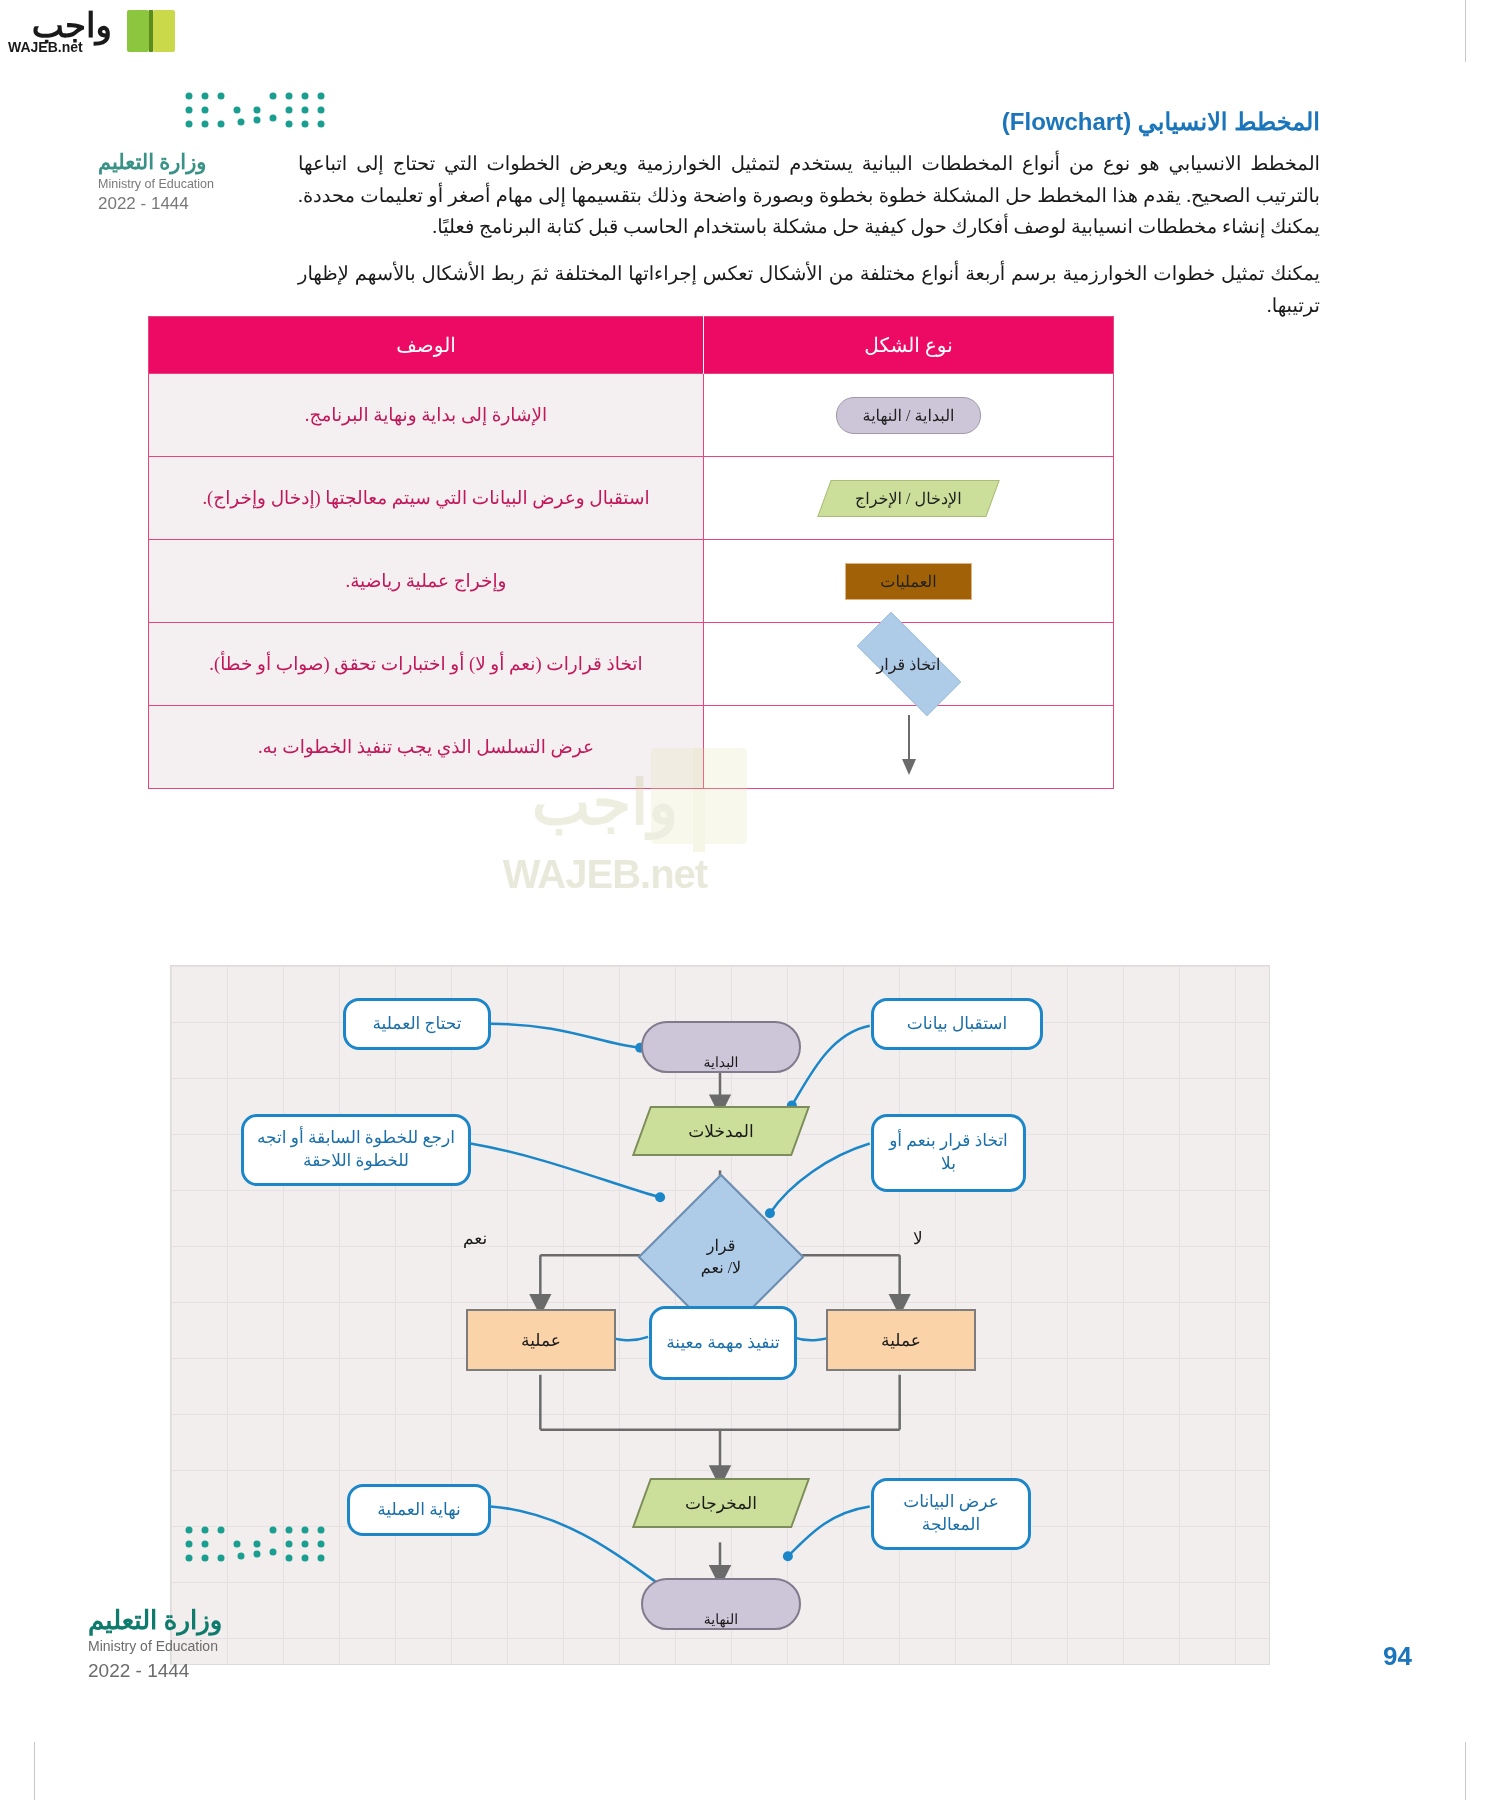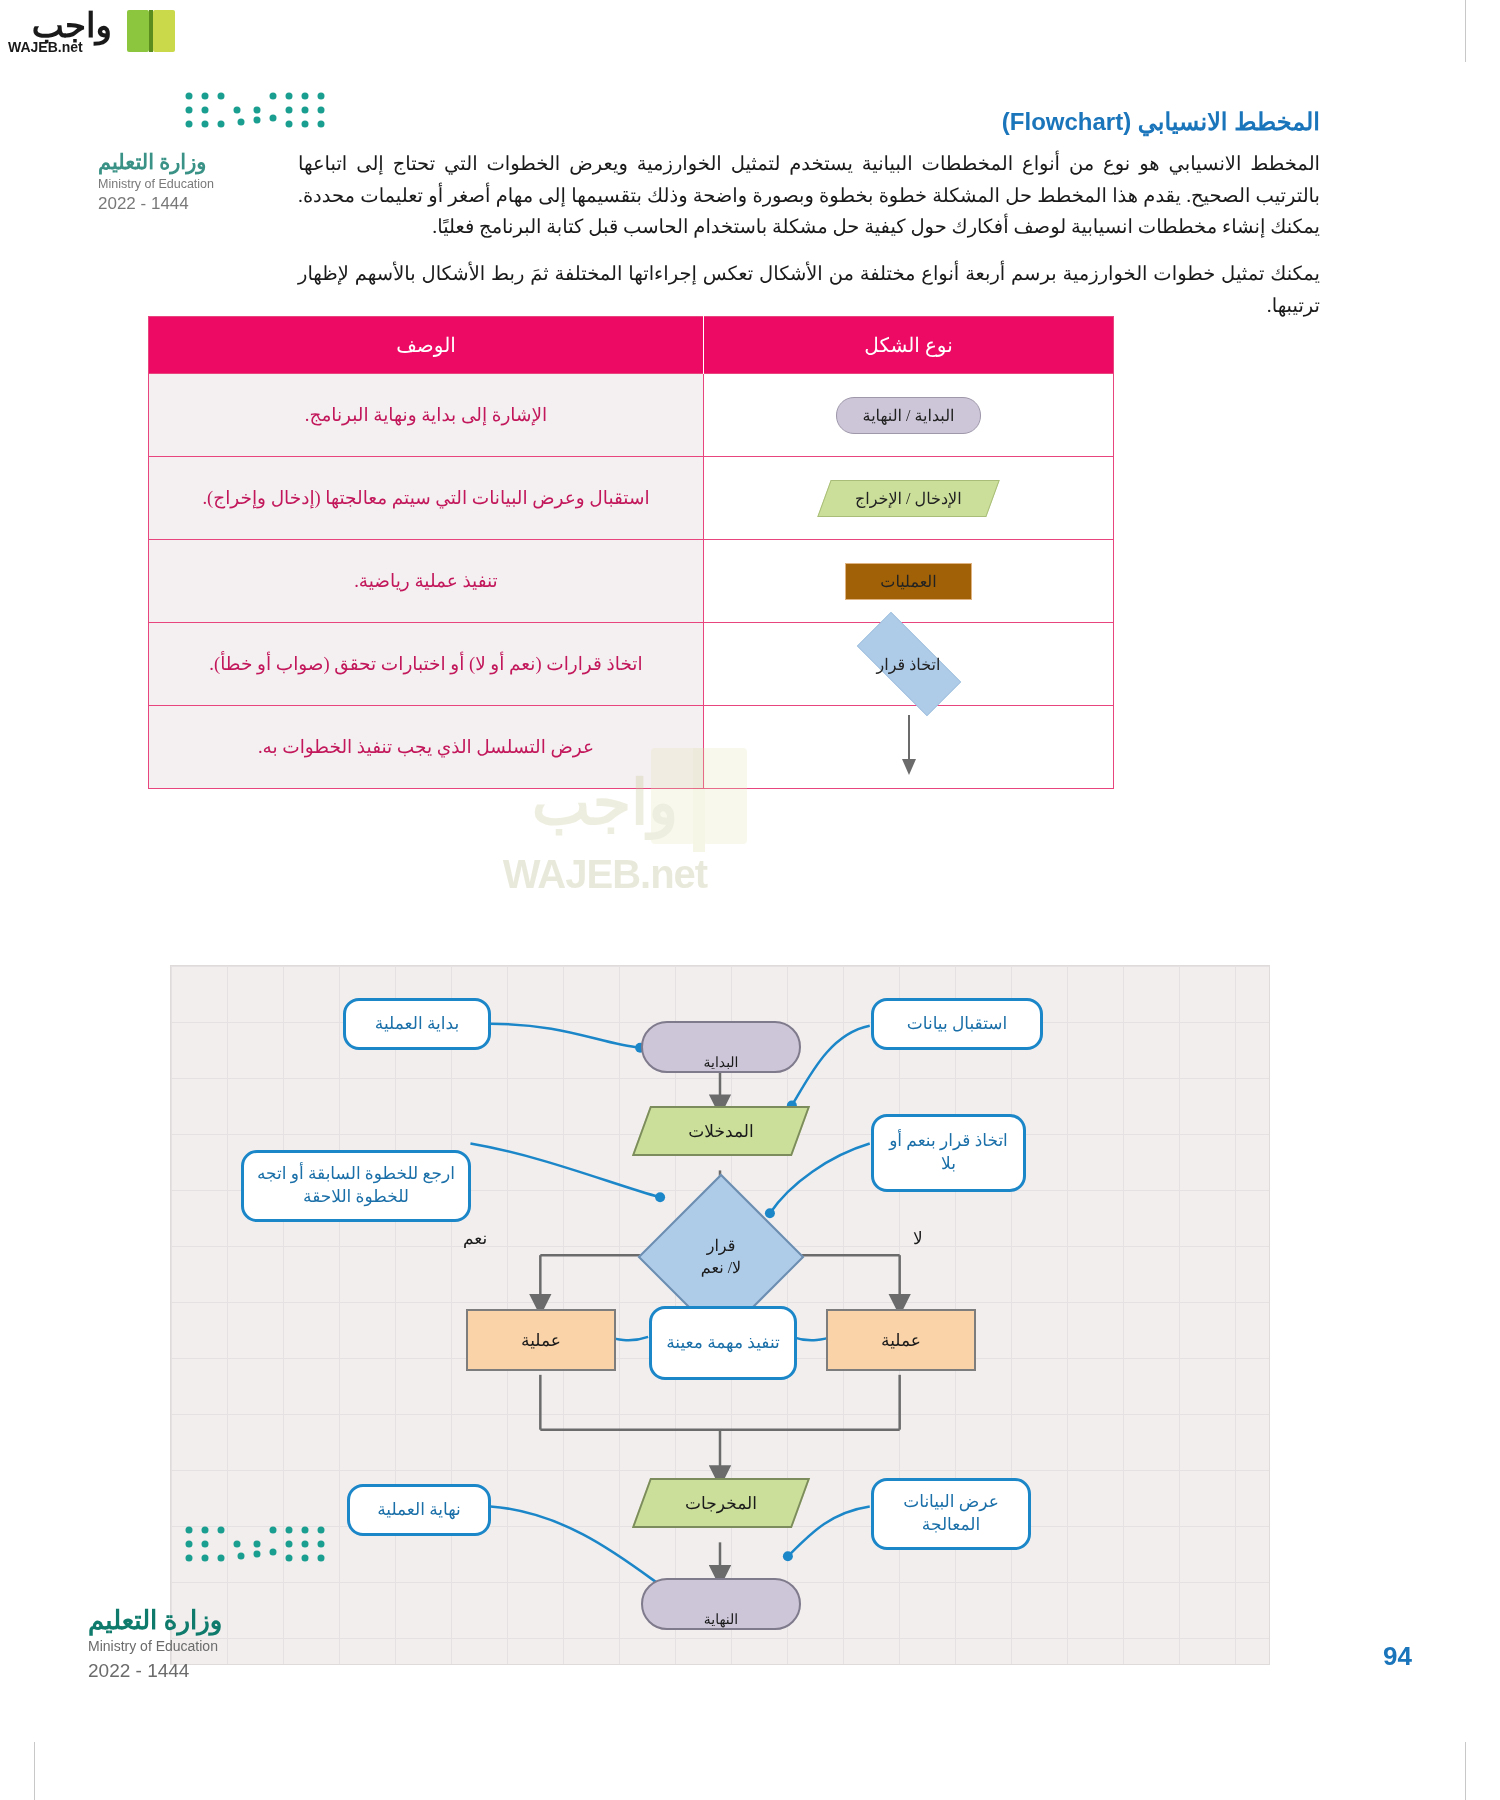--- a/index.html
+++ b/index.html
@@ -308,21 +308,21 @@
         <td class="td-shape">
           <div class="shape-wrap">
             <div class="sh-io">
               <span>الإدخال / الإخراج</span>
             </div>
           </div>
         </td>
       </tr>
 
       <tr>
-        <td class="td-desc">تنفيذ عملية رياضية.</td>
+        <td class="td-desc">وإخراج عملية رياضية.</td>
         <td class="td-shape">
           <div class="shape-wrap">
             <div class="sh-proc">العمليات</div>
           </div>
         </td>
       </tr>
 
       <tr>
         <td class="td-desc">اتخاذ قرارات (نعم أو لا) أو اختبارات تحقق (صواب أو خطأ).</td>
         <td class="td-shape">
@@ -443,25 +443,25 @@
 
     <div class="n-io-wrap" style="left:470px;top:512px;width:160px;height:50px;">
       <div class="n-io"></div>
       <div class="n-io-lbl">المخرجات</div>
     </div>
 
     <div class="node n-terminal" style="left:470px;top:612px;width:160px;height:52px;">
       <span>النهاية</span>
     </div>
 
-    <div class="callout" style="left:172px;top:32px;width:148px;height:52px;">بداية العملية</div>
+    <div class="callout" style="left:172px;top:32px;width:148px;height:52px;">تحتاج العملية</div>
 
     <div class="callout" style="left:700px;top:32px;width:172px;height:52px;">استقبال بيانات</div>
 
-    <div class="callout" style="left:70px;top:148px;width:230px;height:72px;margin-top:36px;">ارجع للخطوة السابقة أو اتجه للخطوة اللاحقة</div>
+    <div class="callout" style="left:70px;top:148px;width:230px;height:72px;">ارجع للخطوة السابقة أو اتجه للخطوة اللاحقة</div>
 
     <div class="callout" style="left:700px;top:148px;width:155px;height:78px;">اتخاذ قرار بنعم أو بلا</div>
 
     <div class="callout" style="left:478px;top:340px;width:148px;height:74px;">تنفيذ مهمة معينة</div>
 
     <div class="callout" style="left:176px;top:518px;width:144px;height:52px;">نهاية العملية</div>
 
     <div class="callout" style="left:700px;top:512px;width:160px;height:72px;">عرض البيانات المعالجة</div>
 
   </div>

